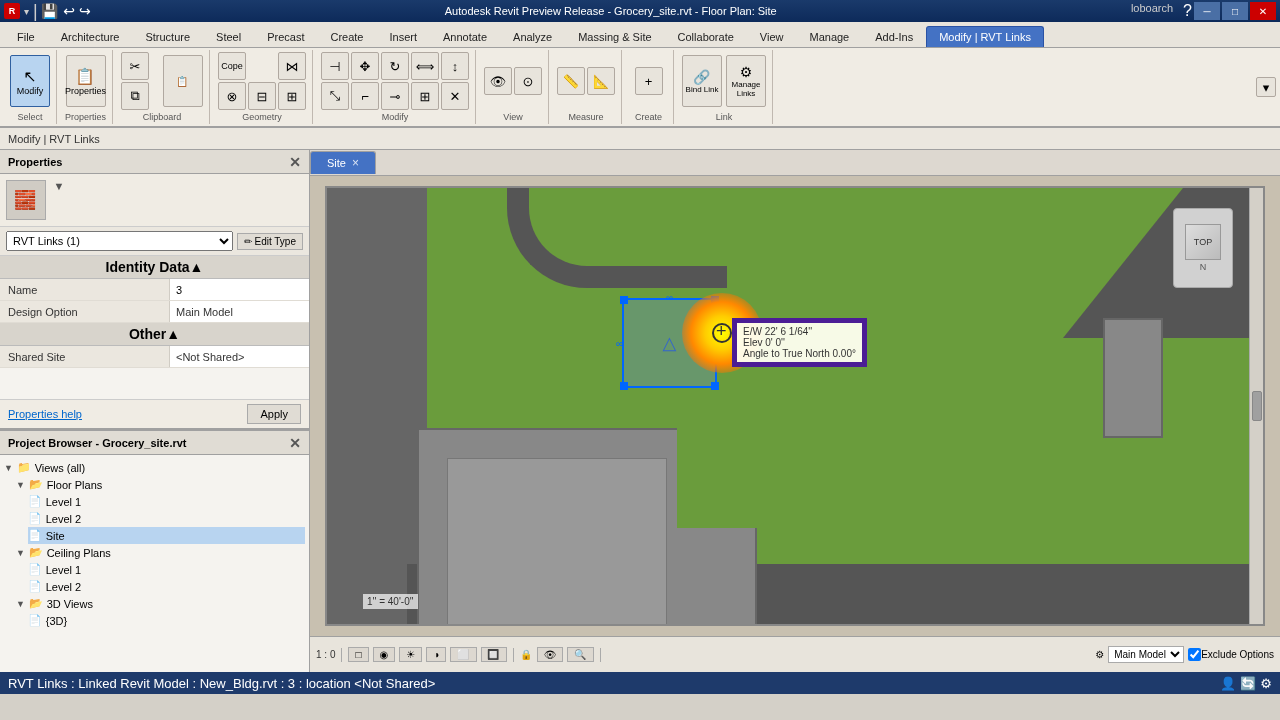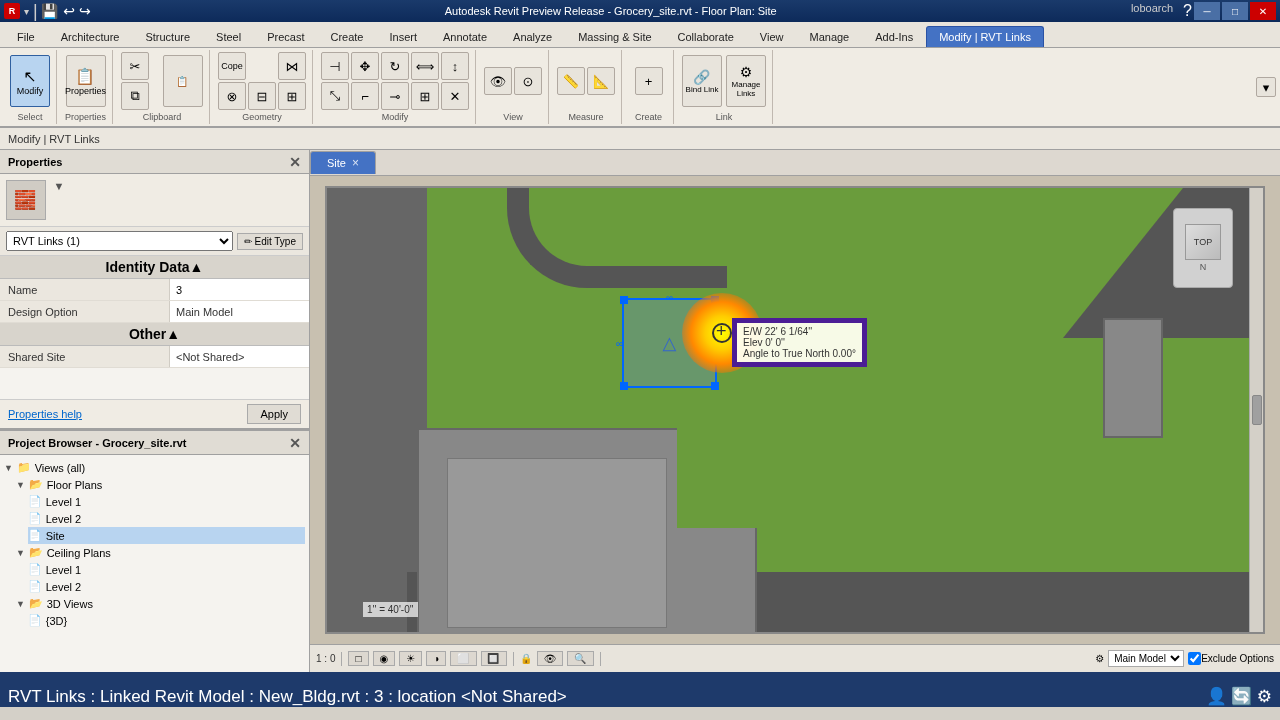--- a/index.html
+++ b/index.html
@@ -342,34 +342,34 @@
       background: rgba(255,255,240,0.95);
       border: 5px solid #4c1d95;
       padding: 3px 6px;
       font-size: 10px;
       color: #333;
       white-space: nowrap;
     }
 
     
     #statusbar {
-      height: 35px;
+      height: 22px;
       background: #1e3a6b;
       color: white;
       display: flex;
-      align-items: flex-end;
+      align-items: center;
       padding: 0 8px;
-      font-size: 17px;
+      font-size: 13px;
       gap: 8px;
     }
     .status-text { flex: 1; white-space: nowrap; overflow: hidden; text-overflow: ellipsis; }
 
     
     #view-controls {
-      height: 28px;
+      height: 36px;
       background: #e8e4dc;
       border-top: 1px solid #a0a0a0;
       display: flex;
       align-items: center;
       padding: 0 6px;
       gap: 4px;
     }
     .vc-btn { font-size: 10px; padding: 1px 6px; background: #ddd8d0; border: 1px solid #aaa; cursor: pointer; }
     .vc-select { font-size: 10px; padding: 1px; border: 1px solid #aaa; background: white; }
     .vc-sep { width: 1px; height: 14px; background: #aaa; margin: 0 2px; }

